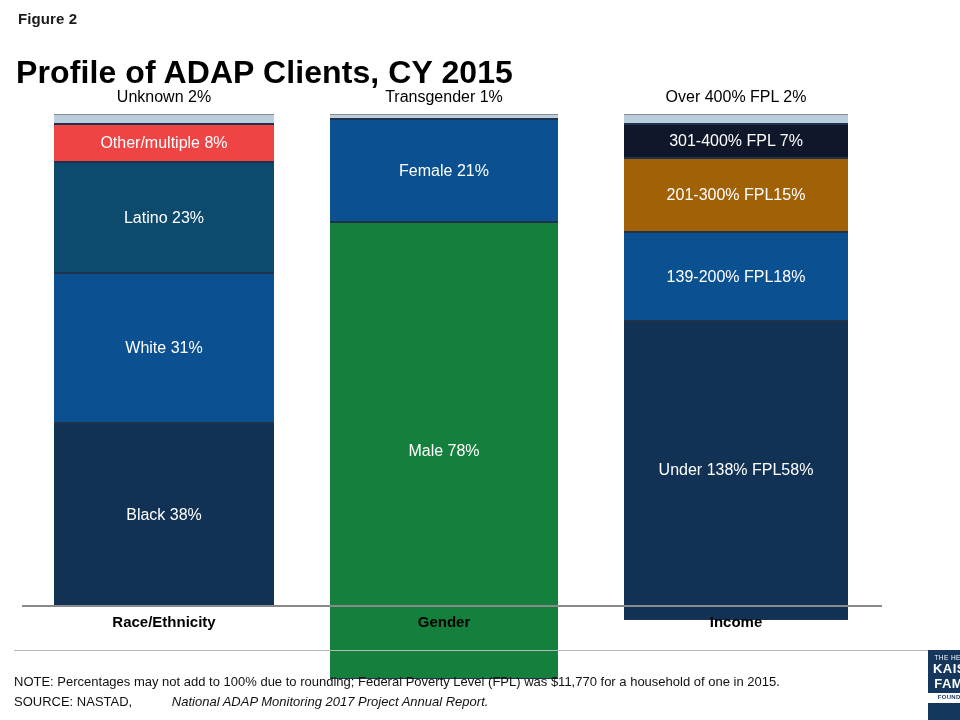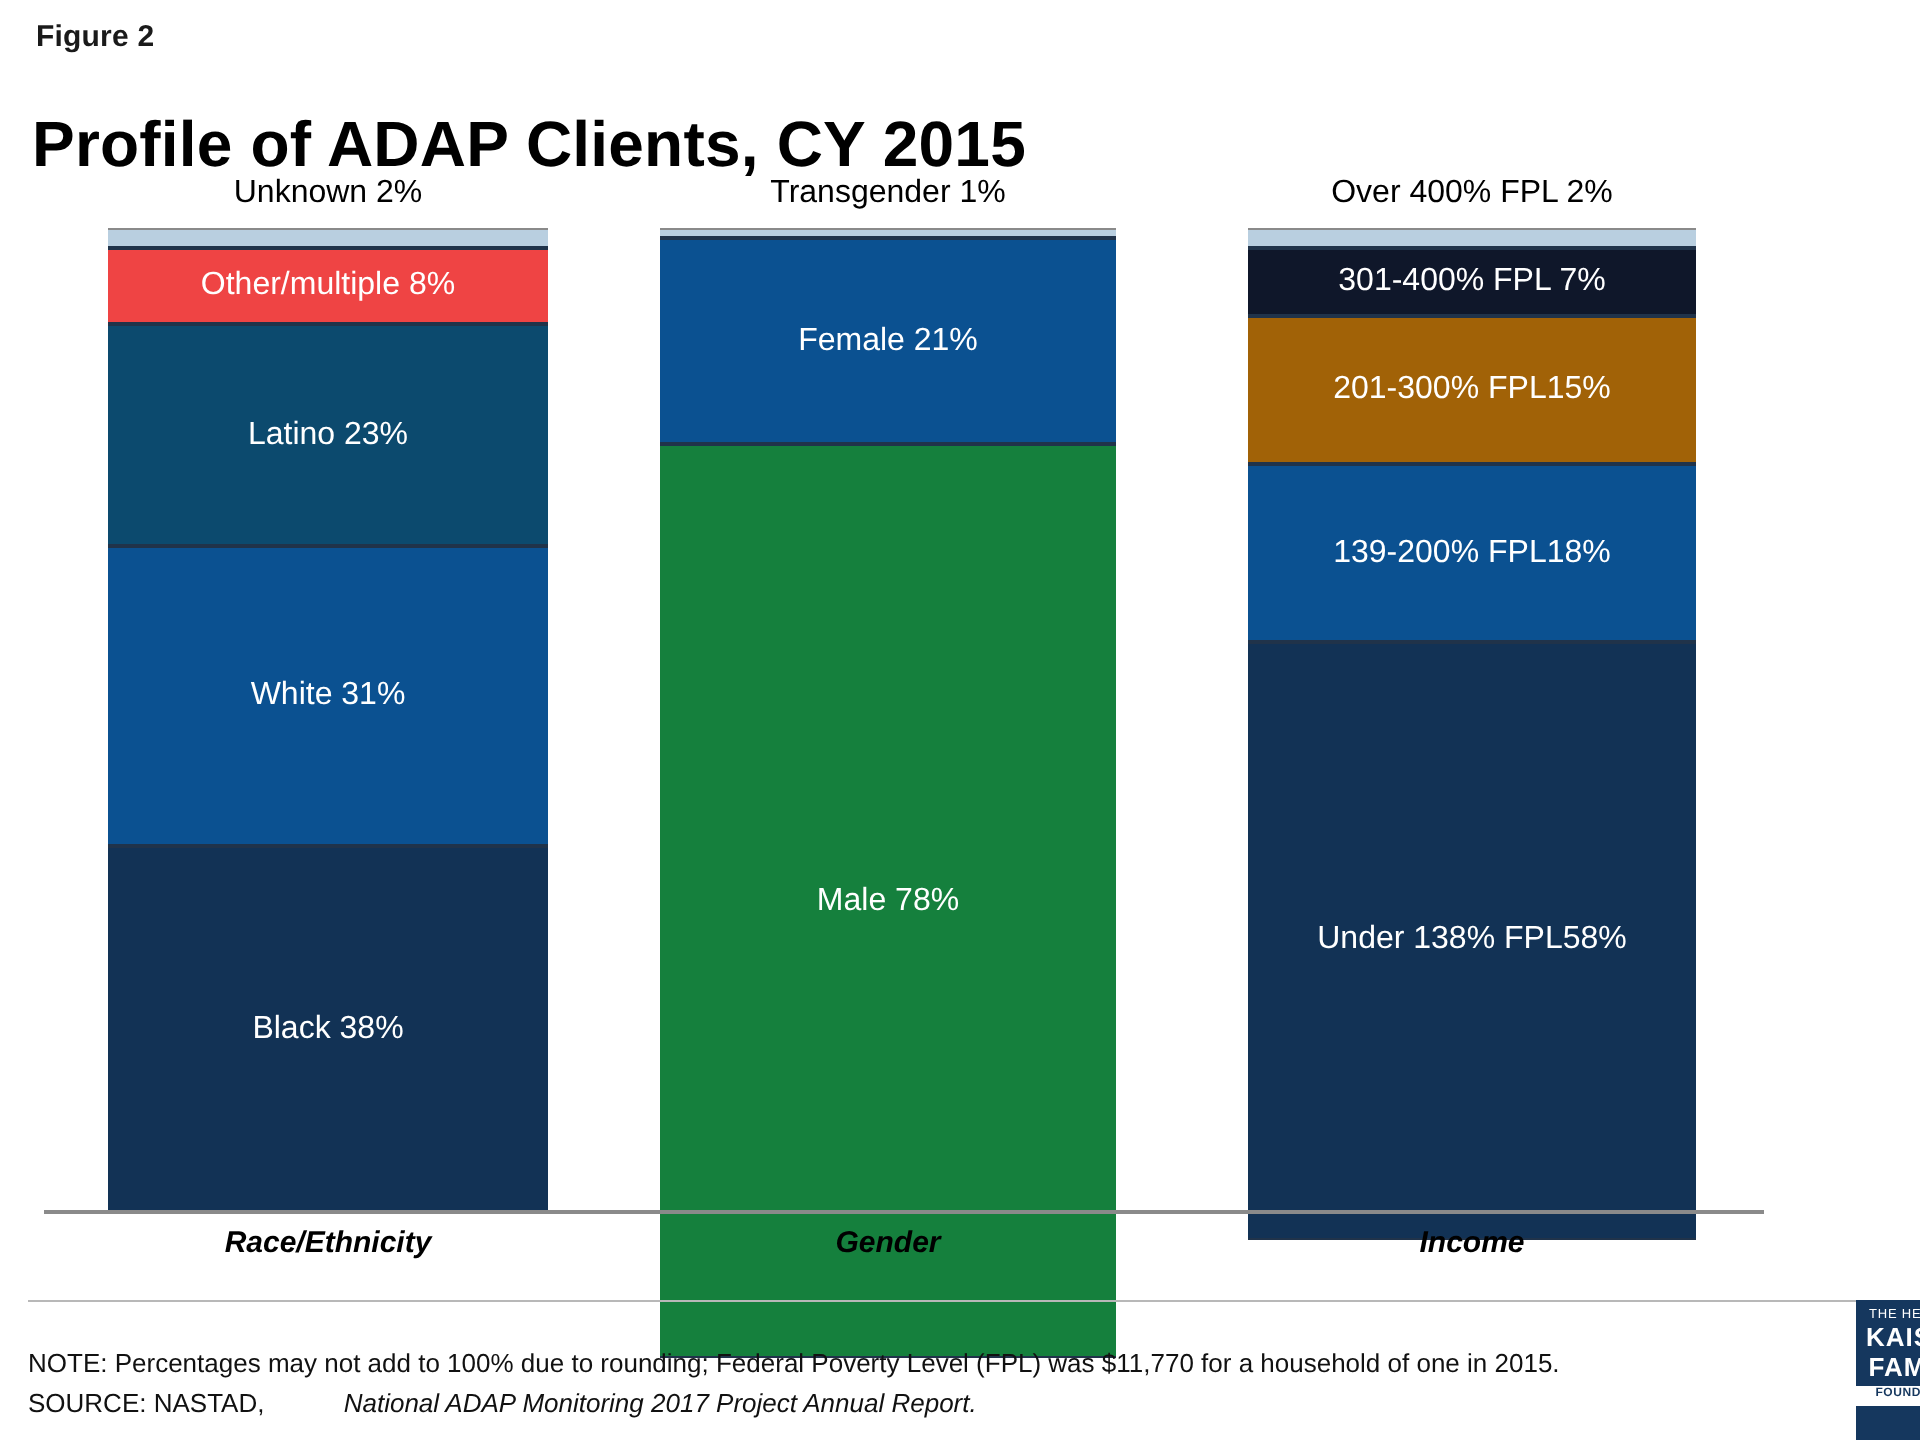--- a/index.html
+++ b/index.html
@@ -78,21 +78,21 @@
   
   .axis {
     position: absolute;
     left: 22px; top: 605px;
     width: 860px; height: 2px;
     background: #8a8a8a;
   }
   .cat-labels {
     position: absolute;
     left: 0; top: 613px;
-    width: 960px; height: 24px; font-style: italic;
+    width: 960px; height: 24px;
   }
   .cat {
     position: absolute;
     top: 0;
     text-align: center;
     font-size: 15px;
     font-weight: bold;
     color: #000000;
   }
 

